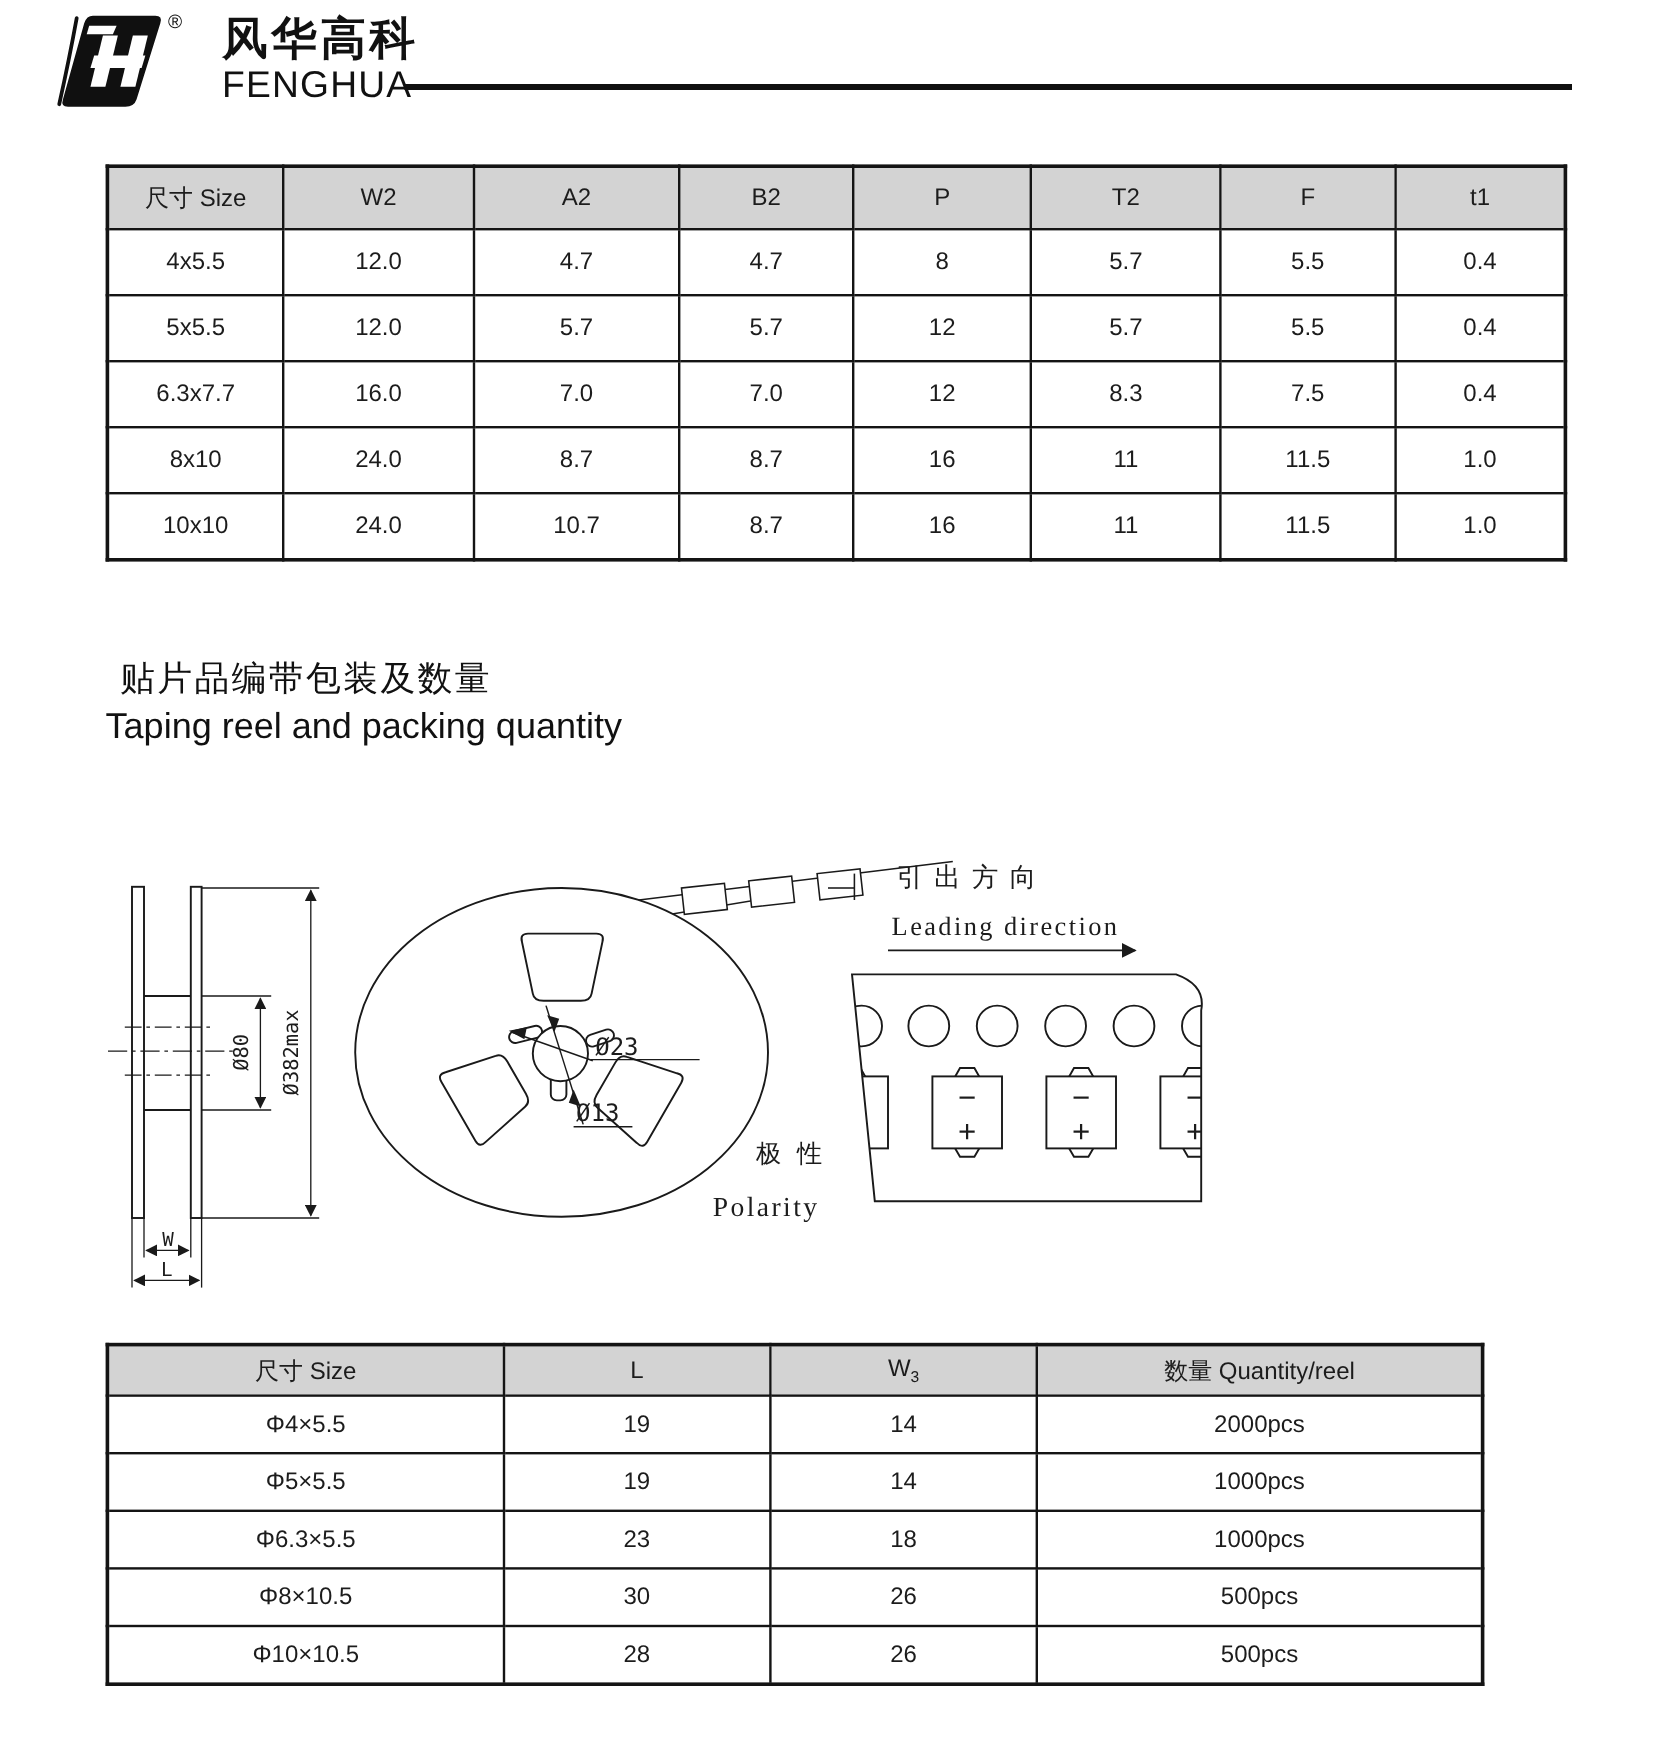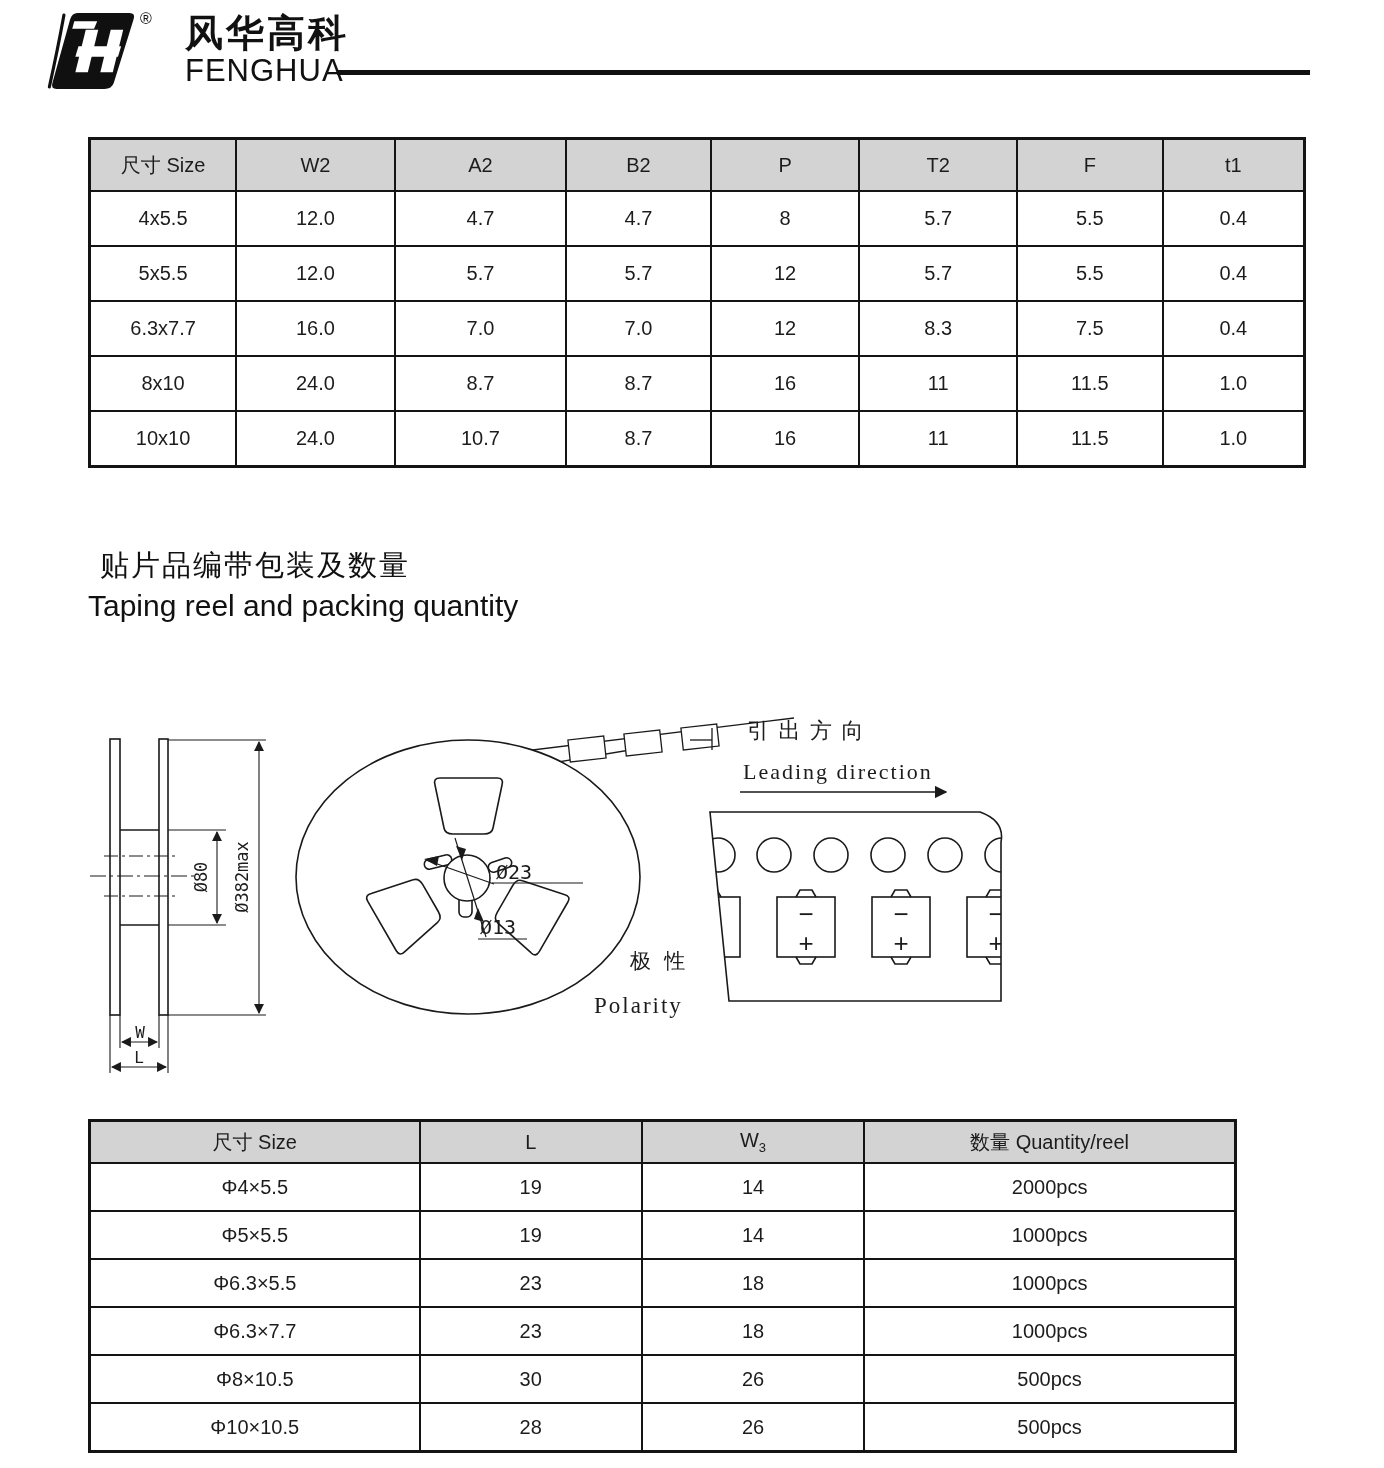--- a/index.html
+++ b/index.html
@@ -275,26 +275,20 @@
           <td>14</td>
           <td>1000pcs</td>
         </tr>
         <tr>
           <td>Φ6.3×5.5</td>
           <td>23</td>
           <td>18</td>
           <td>1000pcs</td>
         </tr>
         <tr>
-          <td>Φ6.3×7.7</td>
-          <td>23</td>
-          <td>18</td>
-          <td>1000pcs</td>
-        </tr>
-        <tr>
           <td>Φ8×10.5</td>
           <td>30</td>
           <td>26</td>
           <td>500pcs</td>
         </tr>
         <tr>
           <td>Φ10×10.5</td>
           <td>28</td>
           <td>26</td>
           <td>500pcs</td>

